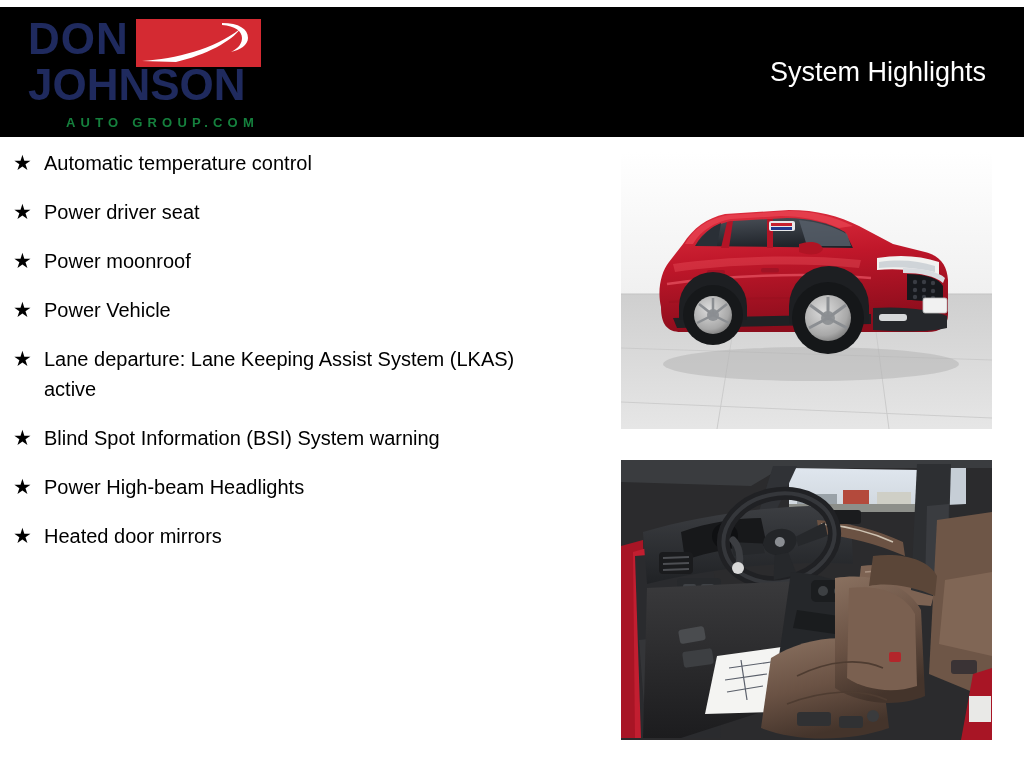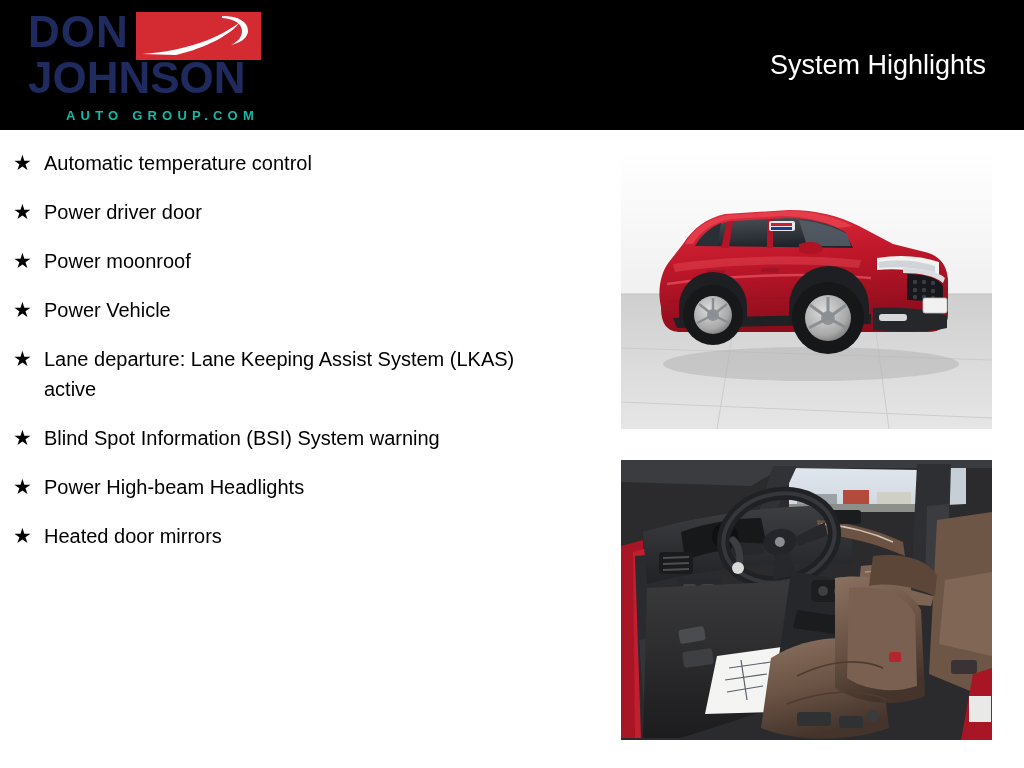--- a/index.html
+++ b/index.html
@@ -11,21 +11,21 @@
     width: 1024px;
     height: 768px;
     overflow: hidden;
     font-family: "Liberation Sans", sans-serif;
     position: relative;
   }
 
   
   .header {
     position: absolute;
-    left: 0; top: 0;
+    left: 0; top: 7px;
     width: 1024px;
     height: 130px;
     background: #000000;
   }
 
   .logo {
     position: absolute;
     left: 28px;
     top: 8px;
     width: 240px;
@@ -63,21 +63,21 @@
     color: #1f2a5e;
     font-family: "Liberation Sans", sans-serif;
   }
   .logo-tagline {
     position: absolute;
     left: 38px;
     top: 100px;
     font-size: 13px;
     font-weight: bold;
     letter-spacing: 5.2px;
-    color: #14b8a6;
+    color: #15803d;
     font-family: "Liberation Sans", sans-serif;
   }
 
   .header-title {
     position: absolute;
     right: 38px;
     top: 50px;
     font-size: 27px;
     color: #ffffff;
     font-family: "Liberation Sans", sans-serif;
@@ -157,21 +157,21 @@
 
 <div class="features">
 
   <div class="feature-row">
     <span class="bullet-star">★</span>
     <span class="feature-text">Automatic temperature control</span>
   </div>
 
   <div class="feature-row">
     <span class="bullet-star">★</span>
-    <span class="feature-text">Power driver door</span>
+    <span class="feature-text">Power driver seat</span>
   </div>
 
   <div class="feature-row">
     <span class="bullet-star">★</span>
     <span class="feature-text">Power moonroof</span>
   </div>
 
   <div class="feature-row">
     <span class="bullet-star">★</span>
     <span class="feature-text">Power Vehicle</span>

